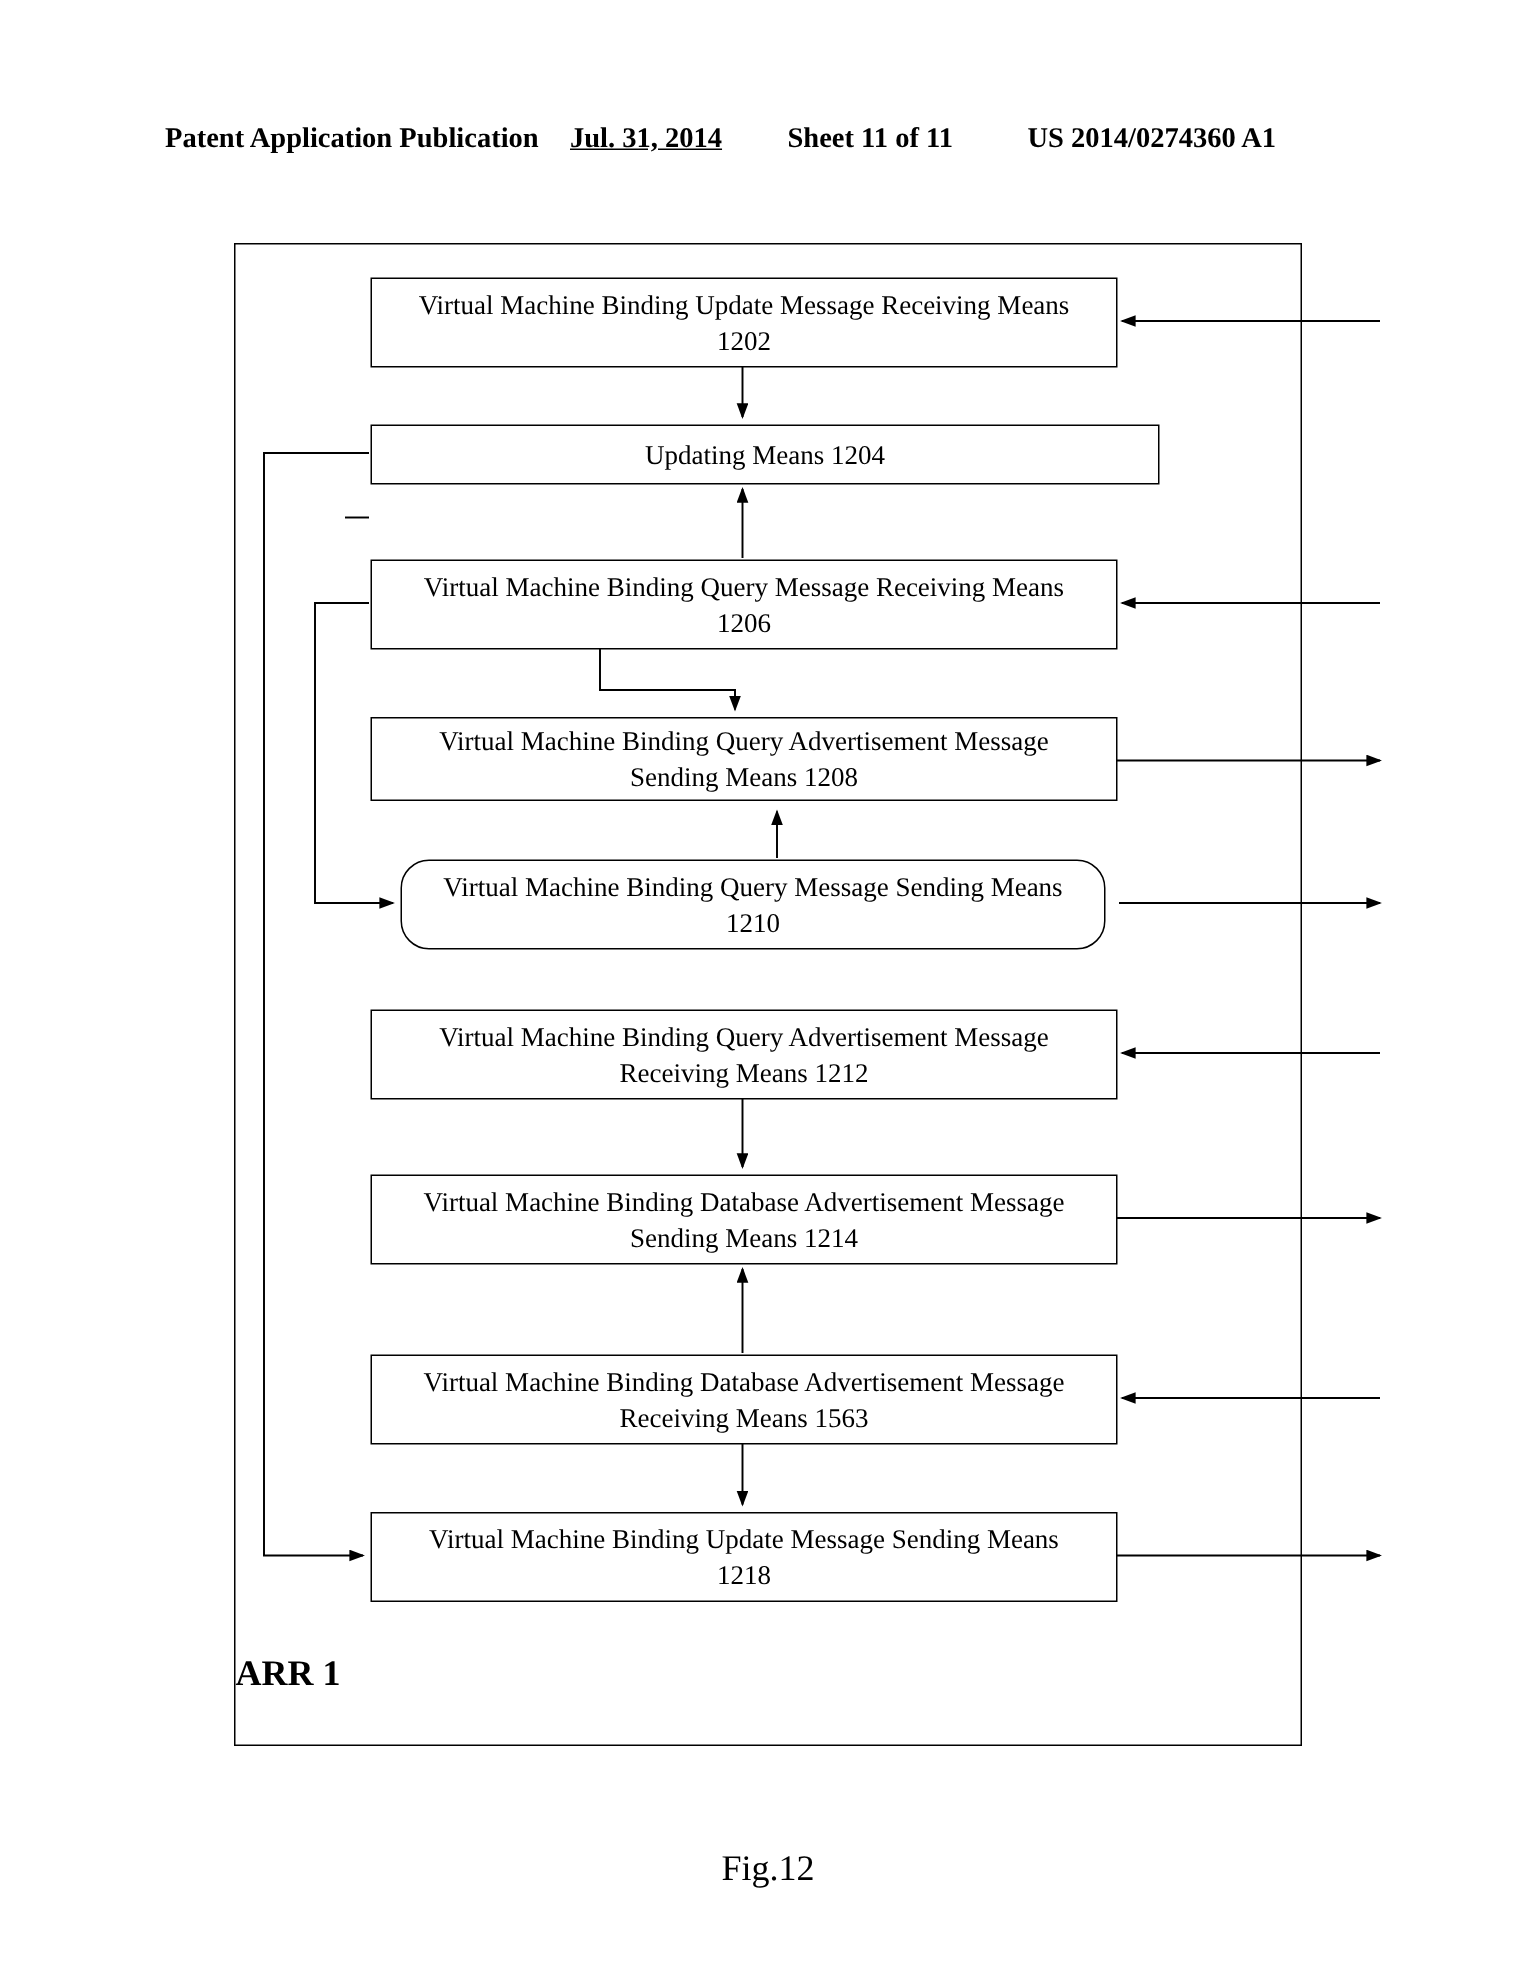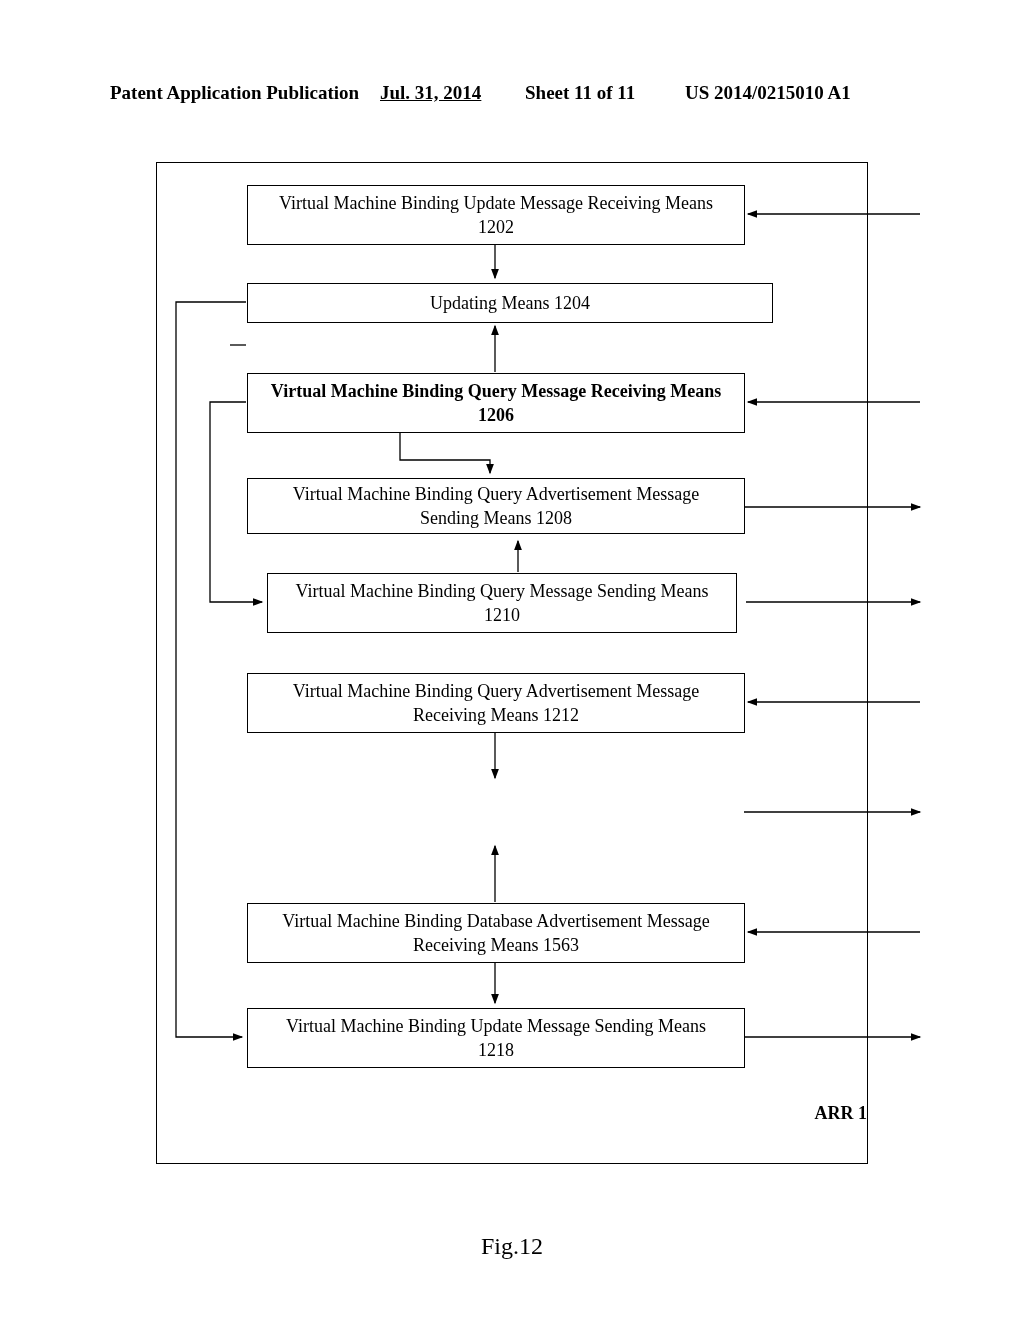--- a/index.html
+++ b/index.html
@@ -48,24 +48,24 @@
     flex-direction: column;
     justify-content: center;
     align-items: center;
     line-height: 1.35;
     box-sizing: border-box;
     padding: 4px 20px;
   }
   .arr-label {
     position: absolute;
     font-weight: bold;
-    font-size: 18px;
+    font-size: 24px;
     left: 0;
     width: 710px;
-    text-align: right;
+    text-align: left;
   }
   .fig-label {
     position: absolute;
     font-size: 24px;
     left: 0;
     width: 1024px;
     text-align: center;
   }
 
   svg.diagram-svg {
@@ -79,49 +79,52 @@
 </style>
 </head>
 <body>
 
 <div class="page">
 
   <div class="header-line">
     <span class="header-left">Patent Application Publication</span>
     <span class="header-center">Jul. 31, 2014</span>
     <span class="header-right1">Sheet 11 of 11</span>
-    <span class="header-right2">US 2014/0215010 A1</span>
+    <span class="header-right2">US 2014/0274360 A1</span>
   </div>
 
   <div class="outer-box">
 
     <div class="inner-box" style="left:90px; top:22px; width:498px; height:60px;">
       <span>Virtual Machine Binding Update Message Receiving Means 1202</span>
     </div>
 
     <div class="inner-box" style="left:90px; top:120px; width:526px; height:40px;">
       <span>Updating Means 1204</span>
     </div>
 
-    <div class="inner-box" style="left:90px; top:210px; width:498px; height:60px;font-weight:bold;">
+    <div class="inner-box" style="left:90px; top:210px; width:498px; height:60px;">
       <span>Virtual Machine Binding Query Message Receiving Means 1206</span>
     </div>
 
     <div class="inner-box" style="left:90px; top:315px; width:498px; height:56px;">
       <span>Virtual Machine Binding Query Advertisement Message Sending Means 1208</span>
     </div>
 
-    <div class="inner-box" style="left:110px; top:410px; width:470px; height:60px;">
+    <div class="inner-box" style="left:110px; top:410px; width:470px; height:60px;border-radius:19px;">
       <span>Virtual Machine Binding Query Message Sending Means 1210</span>
     </div>
 
     <div class="inner-box" style="left:90px; top:510px; width:498px; height:60px;">
       <span>Virtual Machine Binding Query Advertisement Message Receiving Means 1212</span>
     </div>
 
+    <div class="inner-box" style="left:90px; top:620px; width:498px; height:60px;">
+      <span>Virtual Machine Binding Database Advertisement Message Sending Means 1214</span>
+    </div>
 
     <div class="inner-box" style="left:90px; top:740px; width:498px; height:60px;">
       <span>Virtual Machine Binding Database Advertisement Message Receiving Means 1563</span>
     </div>
 
     <div class="inner-box" style="left:90px; top:845px; width:498px; height:60px;">
       <span>Virtual Machine Binding Update Message Sending Means 1218</span>
     </div>
 
     <div class="arr-label" style="top:940px;">ARR 1</div>

